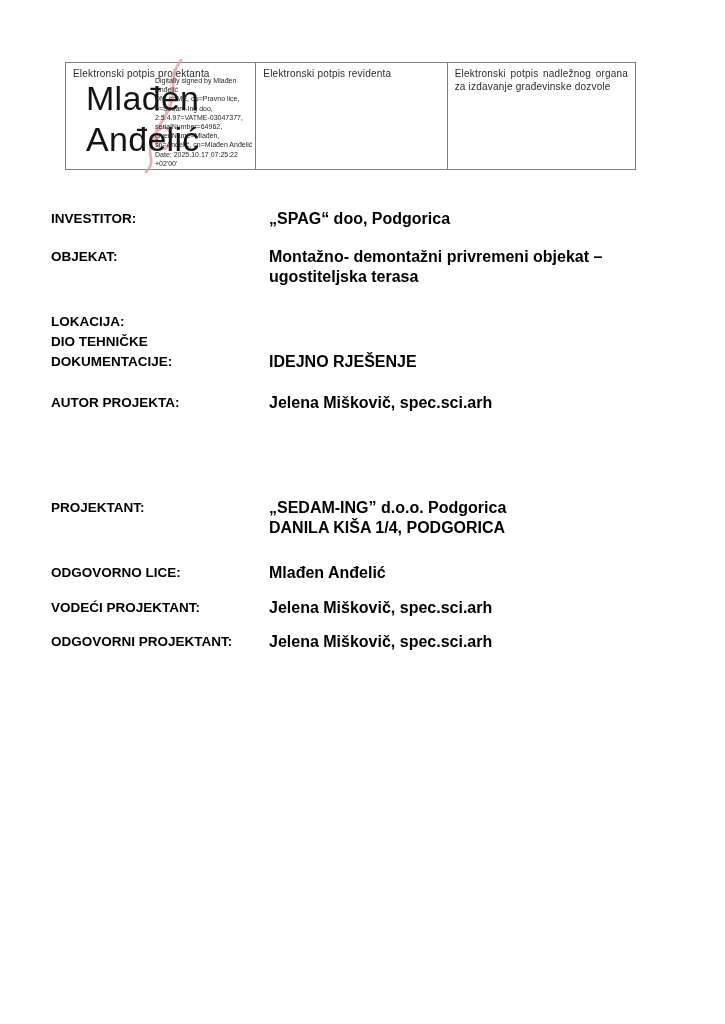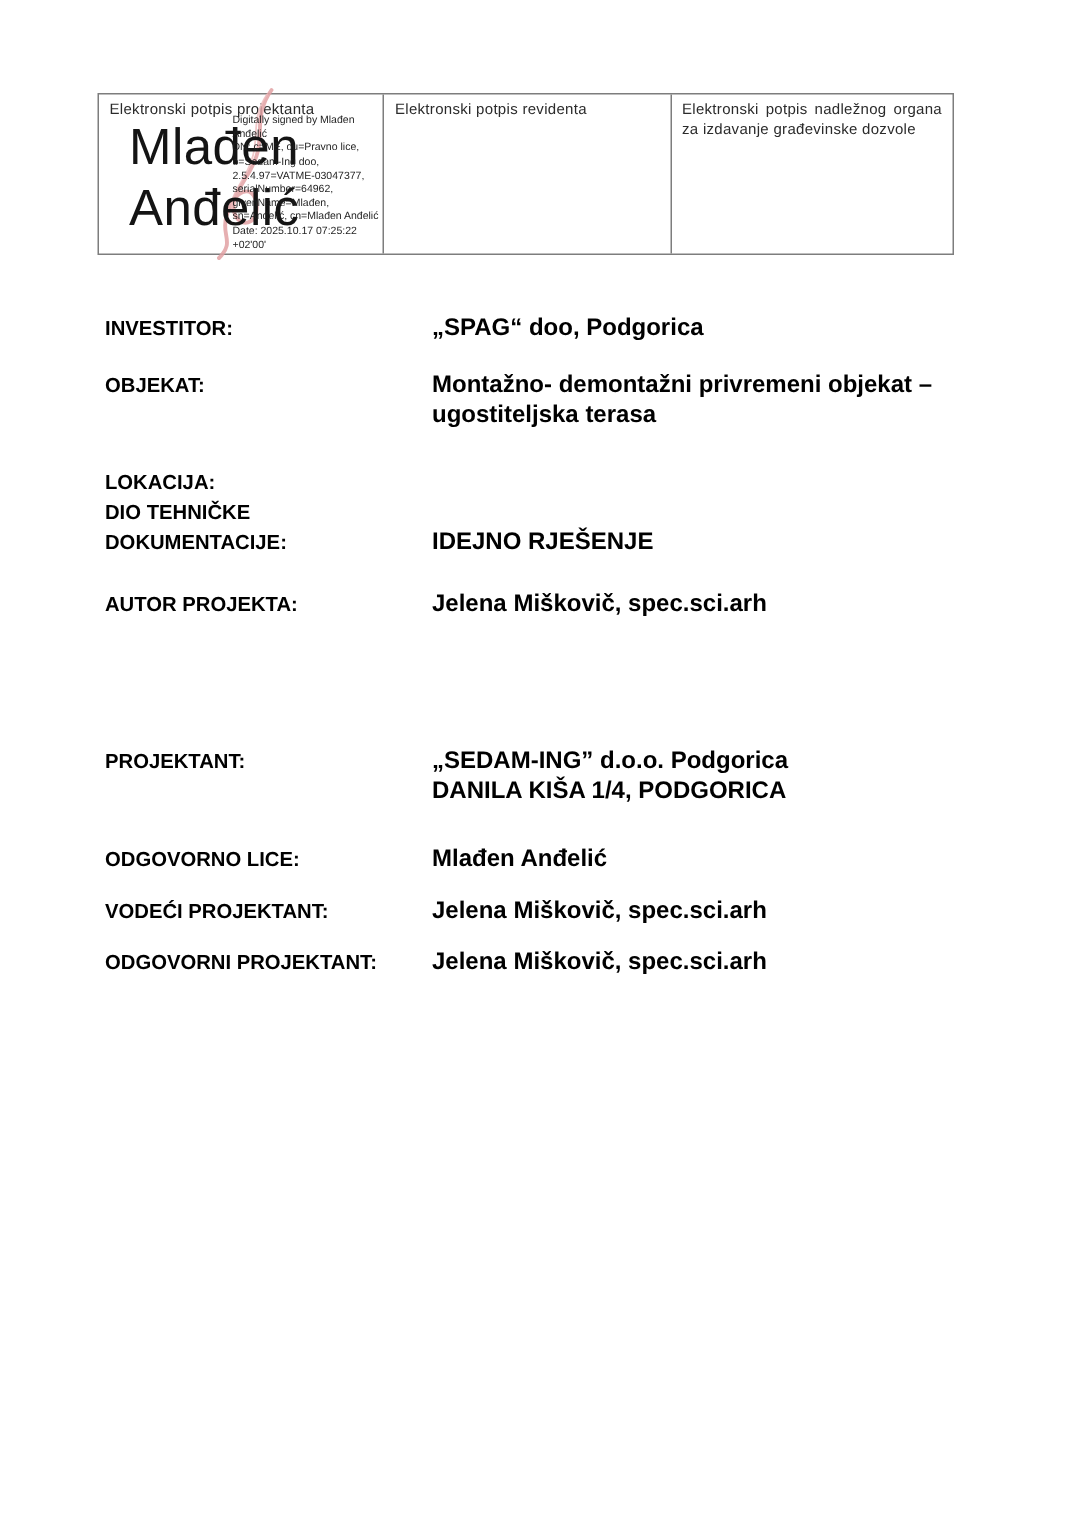--- a/index.html
+++ b/index.html
@@ -75,21 +75,21 @@
     width: 102px;
     font-size: 7px;
     line-height: 9.2px;
     color: #1f1f1f;
     white-space: pre-line;
   }
 
   
   .content {
     position: absolute;
-    left: 70px;
+    left: 51px;
     top: 209px;
     width: 600px;
   }
   .row {
     display: flex;
     align-items: flex-start;
   }
   .row.align-end {
     align-items: flex-end;
   }

